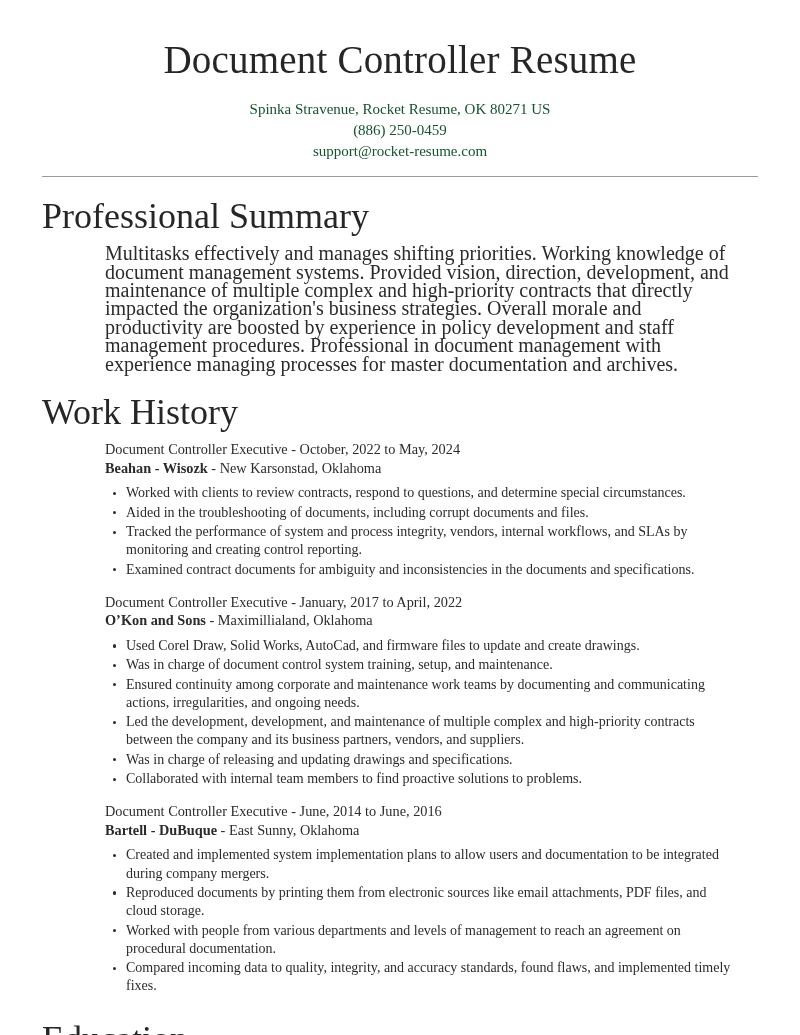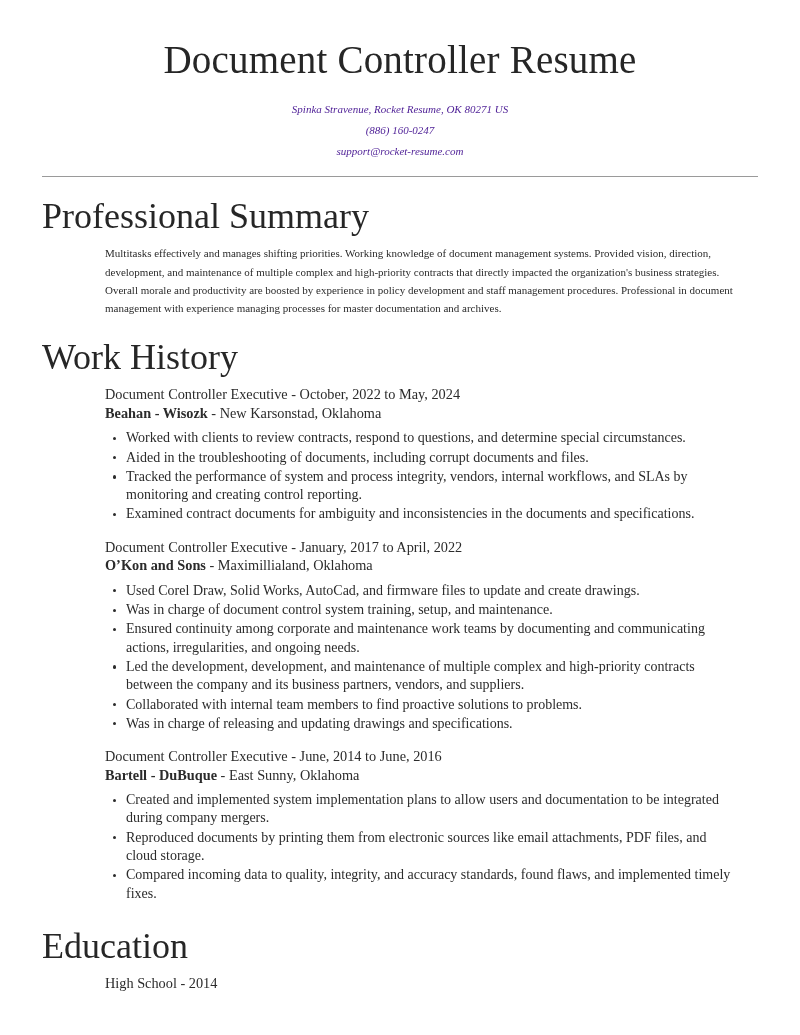--- a/index.html
+++ b/index.html
@@ -32,24 +32,23 @@
     letter-spacing: 0.2px;
     margin: 0;
     padding-top: 38px;
     color: #262626;
   }
   .contact-block {
     text-align: center;
     margin-top: 17px;
   }
   .contact-line {
-    font-size: 11px;
+    font-size: 15px;
     line-height: 21px;
-    color: #4c1d95;
-    font-style: italic;
+    color: #14532d;
   }
   .divider {
     border: 0;
     border-top: 1px solid #9a9a9a;
     margin: 14px 0 0 0;
     width: 100%;
   }
 
   
   .section {
@@ -60,21 +59,21 @@
     font-size: 36px;
     line-height: 1.18;
     margin: 0 0 7px 0;
     color: #262626;
   }
   .section-body {
     padding-left: 63px;
     padding-right: 20px;
   }
   .summary-text {
-    font-size: 11px;
+    font-size: 20px;
     line-height: 18.4px;
     text-align: left;
     margin: 0;
   }
 
   
   .job {
     margin-bottom: 14px;
   }
   .job:last-child { margin-bottom: 0; }
@@ -126,21 +125,21 @@
 </head>
 <body>
 
 <div class="page">
 
   <div>
     <h1 class="resume-title">Document Controller Resume</h1>
 
     <div class="contact-block">
       <div class="contact-line">Spinka Stravenue, Rocket Resume, OK 80271 US</div>
-      <div class="contact-line">(886) 160-0247</div>
+      <div class="contact-line">(886) 250-0459</div>
       <div class="contact-line">support@rocket-resume.com</div>
     </div>
 
     <hr class="divider">
   </div>
 
   <div class="section">
     <h2 class="section-heading">Professional Summary</h2>
     <div class="section-body">
       <p class="summary-text">Multitasks effectively and manages shifting priorities. Working knowledge of document management systems. Provided vision, direction, development, and maintenance of multiple complex and high-priority contracts that directly impacted the organization's business strategies. Overall morale and productivity are boosted by experience in policy development and staff management procedures. Professional in document management with experience managing processes for master documentation and archives.</p>
@@ -161,30 +160,31 @@
           </ul>
         </div>
         <div class="job">
           <div class="job-title-line"><span>Document Controller Executive</span><span class="sep"> - </span><span>January, 2017 to April, 2022</span></div>
           <div class="job-company-line"><span class="job-company-name">O’Kon and Sons</span><span class="sep"> - </span><span>Maximillialand, Oklahoma</span></div>
           <ul class="bullets">
             <li>Used Corel Draw, Solid Works, AutoCad, and firmware files to update and create drawings.</li>
             <li>Was in charge of document control system training, setup, and maintenance.</li>
             <li>Ensured continuity among corporate and maintenance work teams by documenting and communicating actions, irregularities, and ongoing needs.</li>
             <li>Led the development, development, and maintenance of multiple complex and high-priority contracts between the company and its business partners, vendors, and suppliers.</li>
+            <li>Was in charge of releasing and updating drawings and specifications.</li>
             <li>Collaborated with internal team members to find proactive solutions to problems.</li>
-            <li>Was in charge of releasing and updating drawings and specifications.</li>
           </ul>
         </div>
         <div class="job">
           <div class="job-title-line"><span>Document Controller Executive</span><span class="sep"> - </span><span>June, 2014 to June, 2016</span></div>
           <div class="job-company-line"><span class="job-company-name">Bartell - DuBuque</span><span class="sep"> - </span><span>East Sunny, Oklahoma</span></div>
           <ul class="bullets">
             <li>Created and implemented system implementation plans to allow users and documentation to be integrated during company mergers.</li>
             <li>Reproduced documents by printing them from electronic sources like email attachments, PDF files, and cloud storage.</li>
+            <li>Worked with people from various departments and levels of management to reach an agreement on procedural documentation.</li>
             <li>Compared incoming data to quality, integrity, and accuracy standards, found flaws, and implemented timely fixes.</li>
           </ul>
         </div>
       </div>
   </div>
 
   <div class="section section-education">
     <h2 class="section-heading">Education</h2>
     <div class="section-body" id="education-list">
         <div class="edu-entry">

